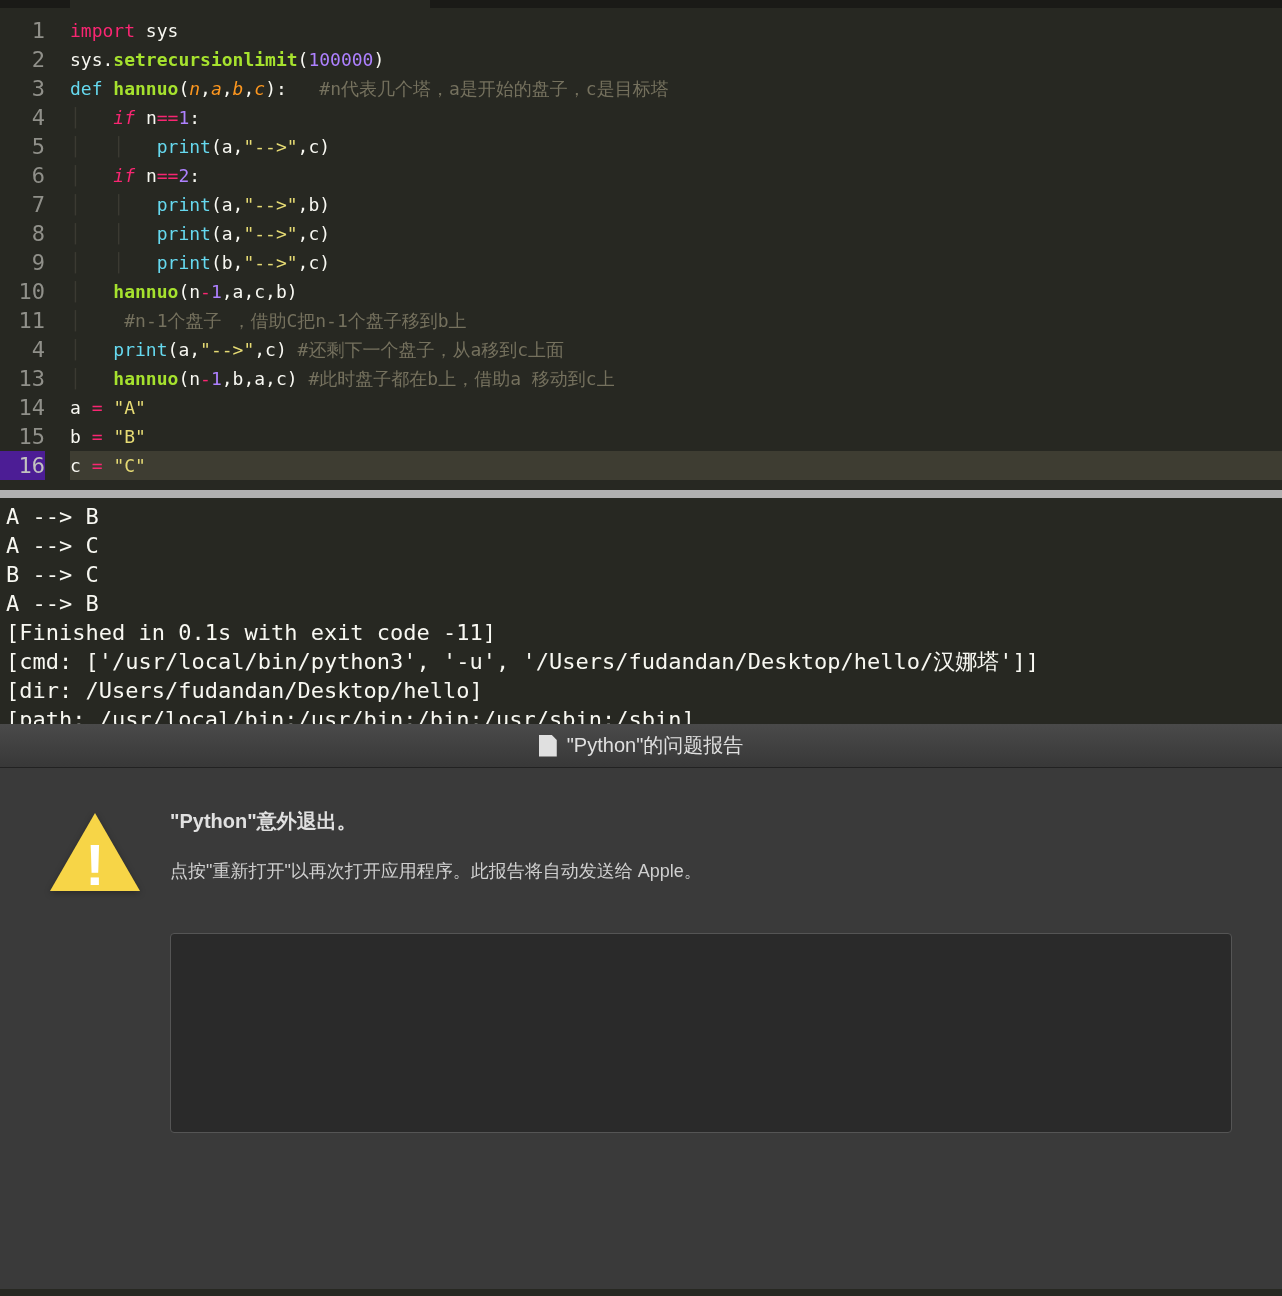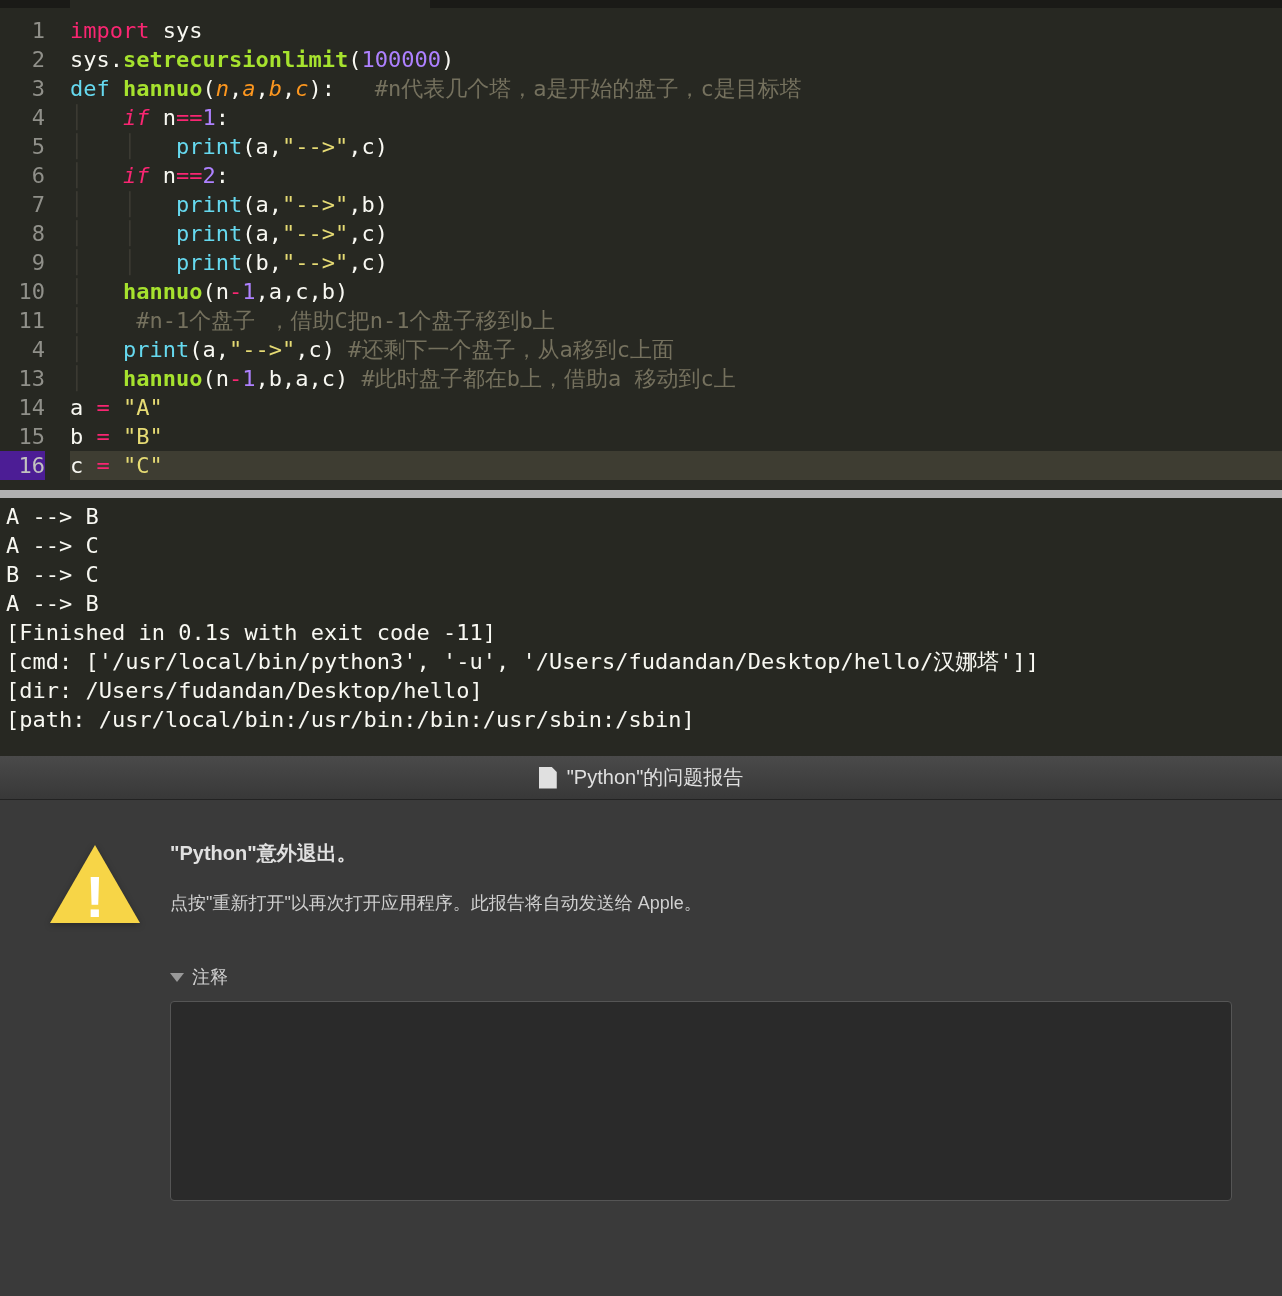--- a/index.html
+++ b/index.html
@@ -43,21 +43,21 @@
       font-size: 22px;
       line-height: 29px;
       user-select: none;
     }
     .gutter .current-line {
       background: #4c1d95;
       color: #c2c2bf;
     }
     .code {
       flex: 1;
-      font-size: 22px;
+      font-size: 18px;
       line-height: 29px;
       white-space: pre;
     }
     .code-line {
       height: 29px;
     }
     .code-line.current-line {
       background: #3e3d32;
     }
     .tok-keyword { color: #f92672; font-style: italic; }
@@ -79,21 +79,21 @@
       height: 8px;
       background: #b0b0b0;
     }
     
     .output-panel {
       background: #272822;
       color: #f8f8f2;
       font-size: 22px;
       line-height: 29px;
       padding: 4px 6px;
-      height: 258px;
+      height: 226px;
       white-space: pre;
       font-family: 'Menlo', 'Monaco', 'Consolas', monospace;
     }
     
     .crash-dialog {
       background: #3a3a3a;
       height: 565px;
       position: relative;
     }
     .crash-titlebar {
@@ -236,20 +236,16 @@
     <div class="doc-icon"></div>
     <span class="crash-title">"Python"的问题报告</span>
   </div>
   <div class="crash-body">
     <div class="warning-icon">
       <div class="warning-triangle"></div>
     </div>
     <div class="crash-content">
       <div class="crash-heading">"Python"意外退出。</div>
       <div class="crash-message">点按"重新打开"以再次打开应用程序。此报告将自动发送给 Apple。</div>
-      <div class="disclosure">
-        <div class="disclosure-triangle"></div>
-        <span class="disclosure-label">注释</span>
-      </div>
       <div class="notes-area"></div>
     </div>
   </div>
 </div>
 
 </body></html>

